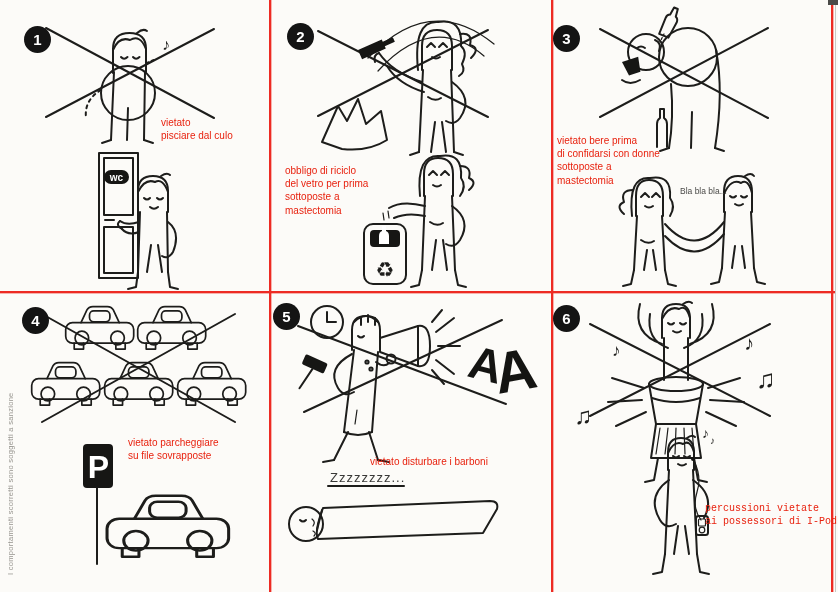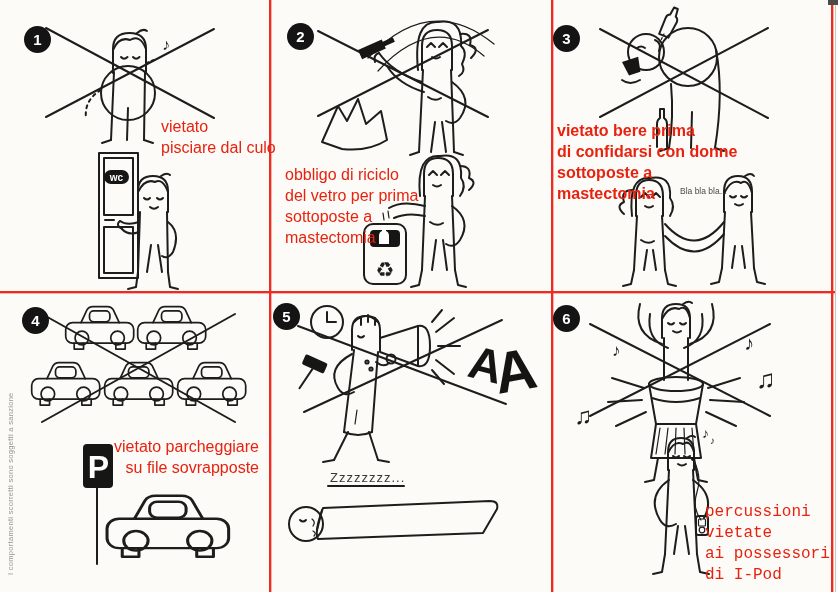--- a/index.html
+++ b/index.html
@@ -36,21 +36,21 @@
   .art text.shout{font-weight:bold;fill:#141412;}
   
   .badge{
     position:absolute;width:27px;height:27px;border-radius:50%;
     background:#141414;color:#fff;font-size:15px;font-weight:bold;
     display:flex;align-items:center;justify-content:center;
   }
   
   .caption{
     position:absolute;color:#e8220f;
-    font-size:16px;line-height:1.32;white-space:pre-line;
+    font-size:10px;line-height:1.32;white-space:pre-line;
   }
   .side-note{
     position:absolute;left:6px;top:575px;
     transform:rotate(-90deg);transform-origin:0 0;
     font-size:7.5px;color:#97958f;letter-spacing:.3px;white-space:nowrap;
   }
 </style>
 </head>
 <body>
 
@@ -309,24 +309,25 @@
   <div class="badge" style="left:22px;top:307px">4</div>
   <div class="badge" style="left:273px;top:303px">5</div>
   <div class="badge" style="left:553px;top:305px">6</div>
 
   <div class="caption" style="left:161px;top:116px;">vietato
 pisciare dal culo</div>
   <div class="caption" style="left:285px;top:164px;">obbligo di riciclo
 del vetro per prima
 sottoposte a
 mastectomia</div>
-  <div class="caption" style="left:557px;top:120px;font-weight:bold;">vietato bere prima
+  <div class="caption" style="left:557px;top:134px;">vietato bere prima
 di confidarsi con donne
 sottoposte a
 mastectomia</div>
-  <div class="caption" style="left:114px;top:436px;text-align:right;">vietato parcheggiare
+  <div class="caption" style="left:128px;top:436px;">vietato parcheggiare
 su file sovrapposte</div>
+  <div class="caption" style="left:370px;top:455px;">vietato disturbare i barboni</div>
   <div class="caption" style="left:705px;top:502px;font-family:Liberation Mono, monospace;">percussioni vietate
 ai possessori di I-Pod</div>
 
   <div class="side-note">I comportamenti scorretti sono soggetti a sanzione</div>
 
 </div>
 
 </body></html>

